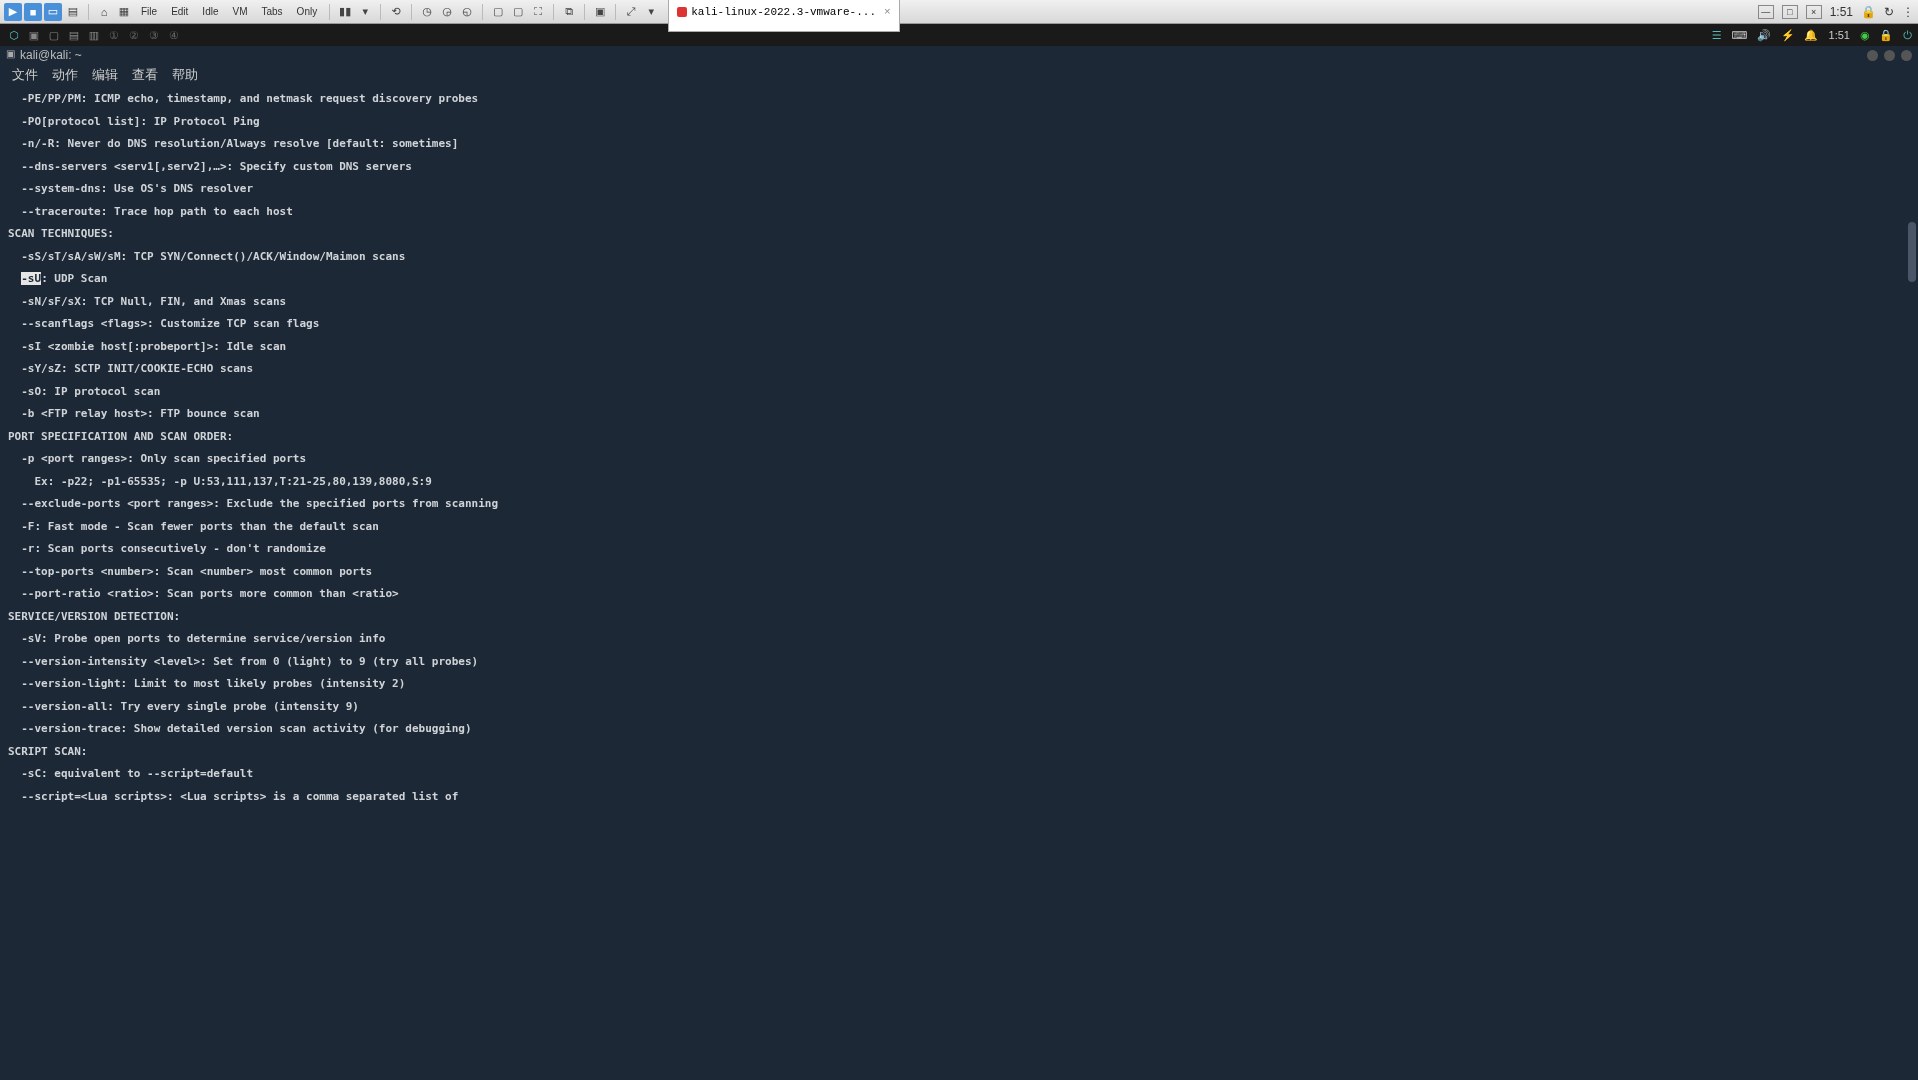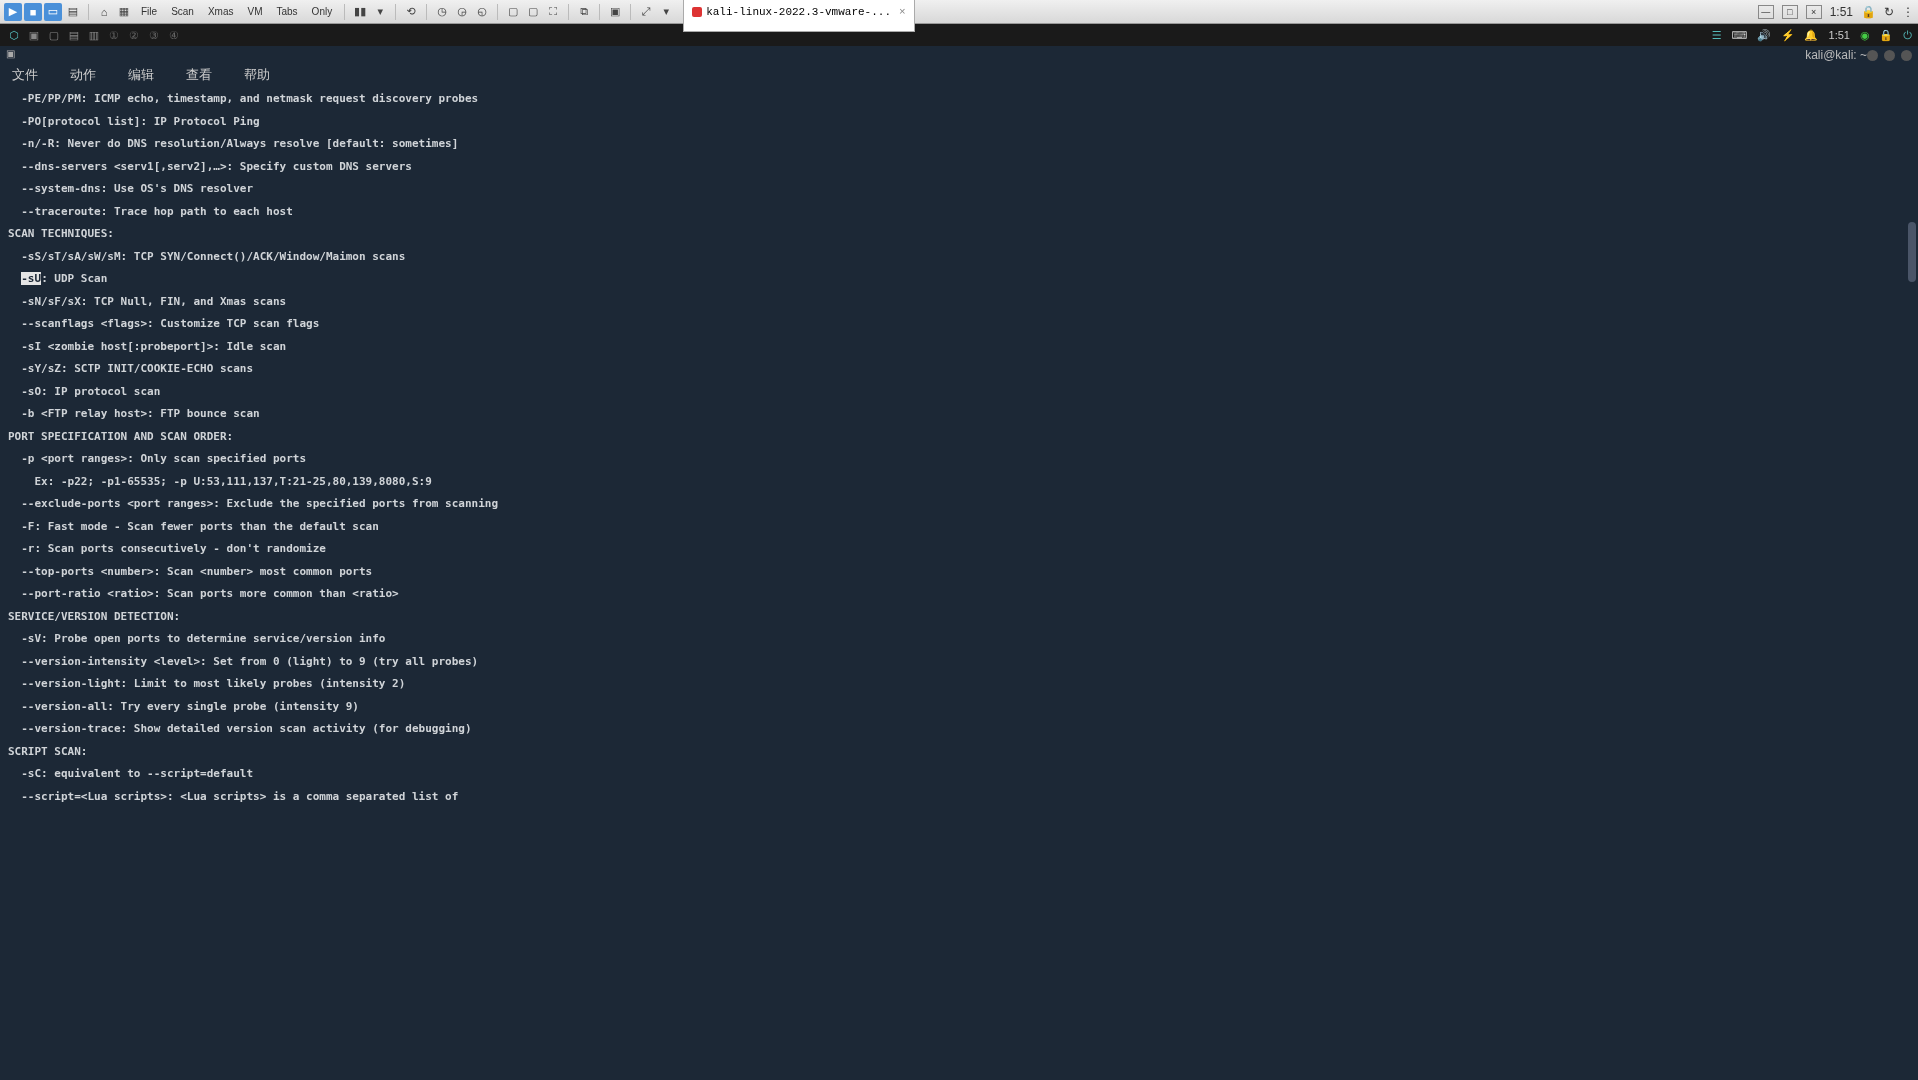--- a/index.html
+++ b/index.html
@@ -23,48 +23,48 @@
 .kali-ico { width:16px; height:16px; display:flex; align-items:center; justify-content:center; font-size:11px; }
 .kali-right { margin-left:auto; display:flex; align-items:center; gap:10px; color:#ccc; font-size:11px; }
 .c-blue{color:#5bb;}
 .c-green{color:#4c4;}
 .c-orange{color:#fa4;}
 
 
 .term-win { position:absolute; top:46px; left:0; right:0; bottom:0; background:#1c2836; }
 .term-titlebar { height:18px; background:#1c2836; display:flex; align-items:center; padding:0 6px; }
 .term-titlebar .tb-ico { width:14px; height:14px; color:#aaa; font-size:10px; }
-.term-title { flex:1; text-align:right; color:#bbb; font-size:12px; }
+.term-title { flex:1; text-align:left; color:#bbb; font-size:12px; }
 .win-dots { display:flex; gap:6px; }
 .win-dots span { width:11px; height:11px; border-radius:50%; }
 .d1{background:#555;} .d2{background:#555;} .d3{background:#555;}
 
-.term-menu { height:22px; background:#1c2836; display:flex; align-items:center; gap:20px; padding:0 6px; }
+.term-menu { height:22px; background:#1c2836; display:flex; align-items:center; gap:2px; padding:0 6px; }
 .term-menu span { color:#ccc; font-size:13px; padding:0 6px; cursor:pointer; }
 
 .term-body { padding:2px 8px; font-family:"DejaVu Sans Mono","Courier New",monospace; font-size:11px; line-height:22.5px; color:#d0d4d8; white-space:pre; font-weight:600; }
 .hl { background:#e5e5e5; color:#1c2836; }
 
 .scrollbar { position:absolute; right:2px; top:66px; bottom:2px; width:8px; }
 .scrollbar .thumb { position:absolute; top:110px; width:8px; height:60px; background:#4a5568; border-radius:4px; }
 </style>
 </head>
 <body>
 
 <div class="vm-toolbar">
   <div class="vm-ico blue">▶</div>
   <div class="vm-ico blue">■</div>
   <div class="vm-ico blue">▭</div>
   <div class="vm-ico">▤</div>
   <div class="sep"></div>
   <div class="vm-ico">⌂</div>
   <div class="vm-ico">▦</div>
   <span class="vm-menu">File</span>
-  <span class="vm-menu">Scan</span>
-  <span class="vm-menu">Xmas</span>
+  <span class="vm-menu">Edit</span>
+  <span class="vm-menu">Idle</span>
   <span class="vm-menu">VM</span>
   <span class="vm-menu">Tabs</span>
   <span class="vm-menu">Only</span>
   <div class="sep"></div>
   <div class="vm-ico vm-pause">▮▮</div>
   <div class="vm-ico">▾</div>
   <div class="sep"></div>
   <div class="vm-ico">⟲</div>
   <div class="sep"></div>
   <div class="vm-ico">◷</div>

